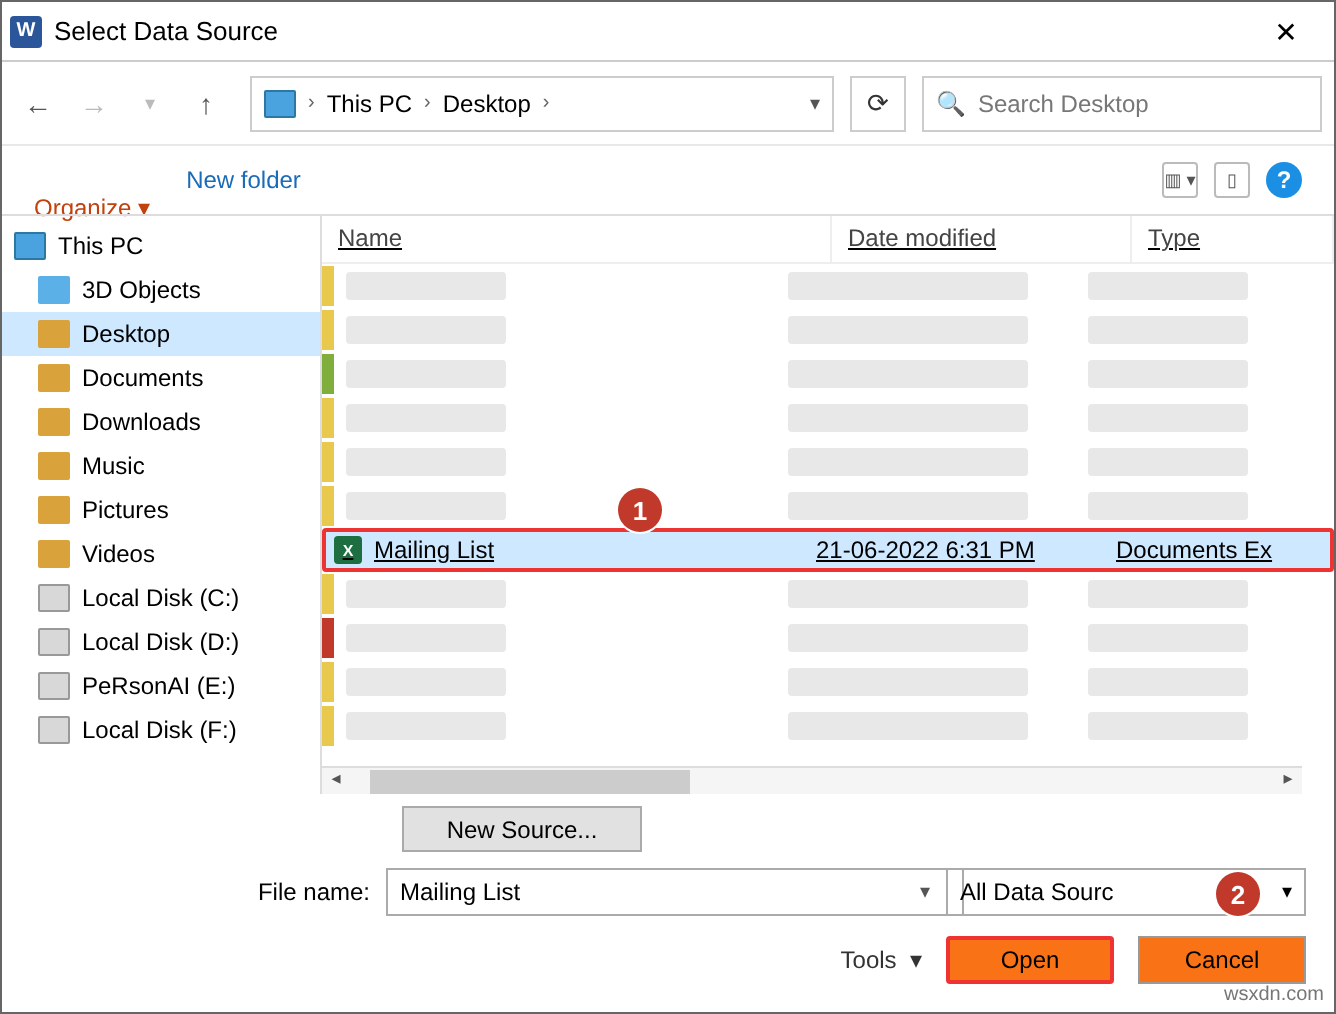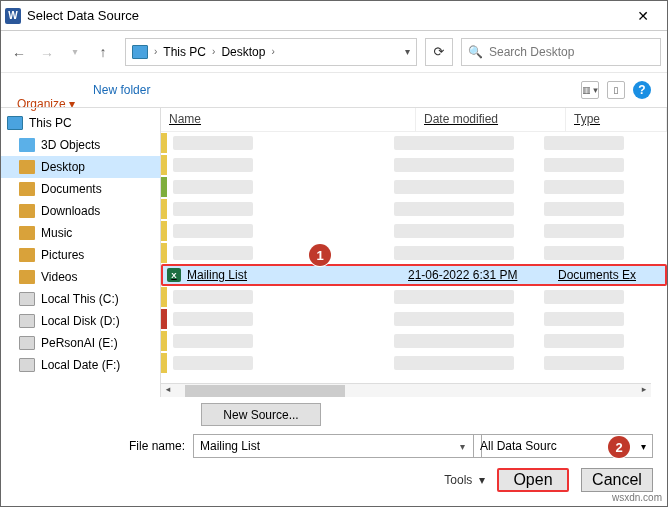--- a/index.html
+++ b/index.html
@@ -62,21 +62,21 @@
 .newsrc { margin: 6px 0 0 180px; width: 120px; padding-left: 20px; }
 .newsrc button { width: 120px; height: 23px; background: #e1e1e1; border: 1px solid #aaa; font-size: 12px; }
 .footer { padding: 8px 14px 14px; font-size: 12px; }
 .footer-row { display: flex; align-items: center; gap: 8px; margin-bottom: 10px; }
 .footer-row .lbl { width: 170px; text-align: right; }
 .fname { flex: 1; height: 24px; border: 1px solid #aaa; padding: 0 6px; font-size: 12px; }
 .ftype { width: 180px; height: 24px; border: 1px solid #aaa; padding: 0 6px; font-size: 12px; display: flex; align-items: center; position: relative; }
 .ftype .dd { margin-left: auto; font-size: 10px; }
 .footer-btns { display: flex; justify-content: flex-end; align-items: center; gap: 12px; }
 .toolslink { font-size: 12px; color: #333; }
-.btn { width: 72px; height: 24px; background: #e5e5e5; border: 1px solid #999; font-size: 16px; }
+.btn { width: 84px; height: 24px; background: #f97316; border: 1px solid #999; font-size: 12px; }
 .btn.primary { border: 2px solid #e33; border-radius: 2px; }
 .watermark { position: absolute; bottom: 4px; right: 6px; font-size: 10px; color: #555; opacity: .8; }
 .filewrapper { position: relative; flex: 1; display:flex; flex-direction:column; overflow:hidden; }
 </style>
 </head>
 <body>
 
 <div class="window">
 
   <div class="titlebar">
@@ -146,33 +146,33 @@
         <div class="side-item">
           <div class="side-ic "></div>
           <span>Pictures</span>
         </div>
         <div class="side-item">
           <div class="side-ic "></div>
           <span>Videos</span>
         </div>
         <div class="side-item">
           <div class="side-ic disk"></div>
-          <span>Local This (C:)</span>
+          <span>Local Disk (C:)</span>
         </div>
         <div class="side-item">
           <div class="side-ic disk"></div>
           <span>Local Disk (D:)</span>
         </div>
         <div class="side-item">
           <div class="side-ic disk"></div>
           <span>PeRsonAI (E:)</span>
         </div>
         <div class="side-item">
           <div class="side-ic disk"></div>
-          <span>Local Date (F:)</span>
+          <span>Local Disk (F:)</span>
         </div>
       </div>
 
     <div class="filewrapper">
       <div class="filearea">
         <div class="filehead">
           <div class="c-n">Name</div>
           <div class="c-d">Date modified</div>
           <div class="c-t">Type</div>
         </div>

